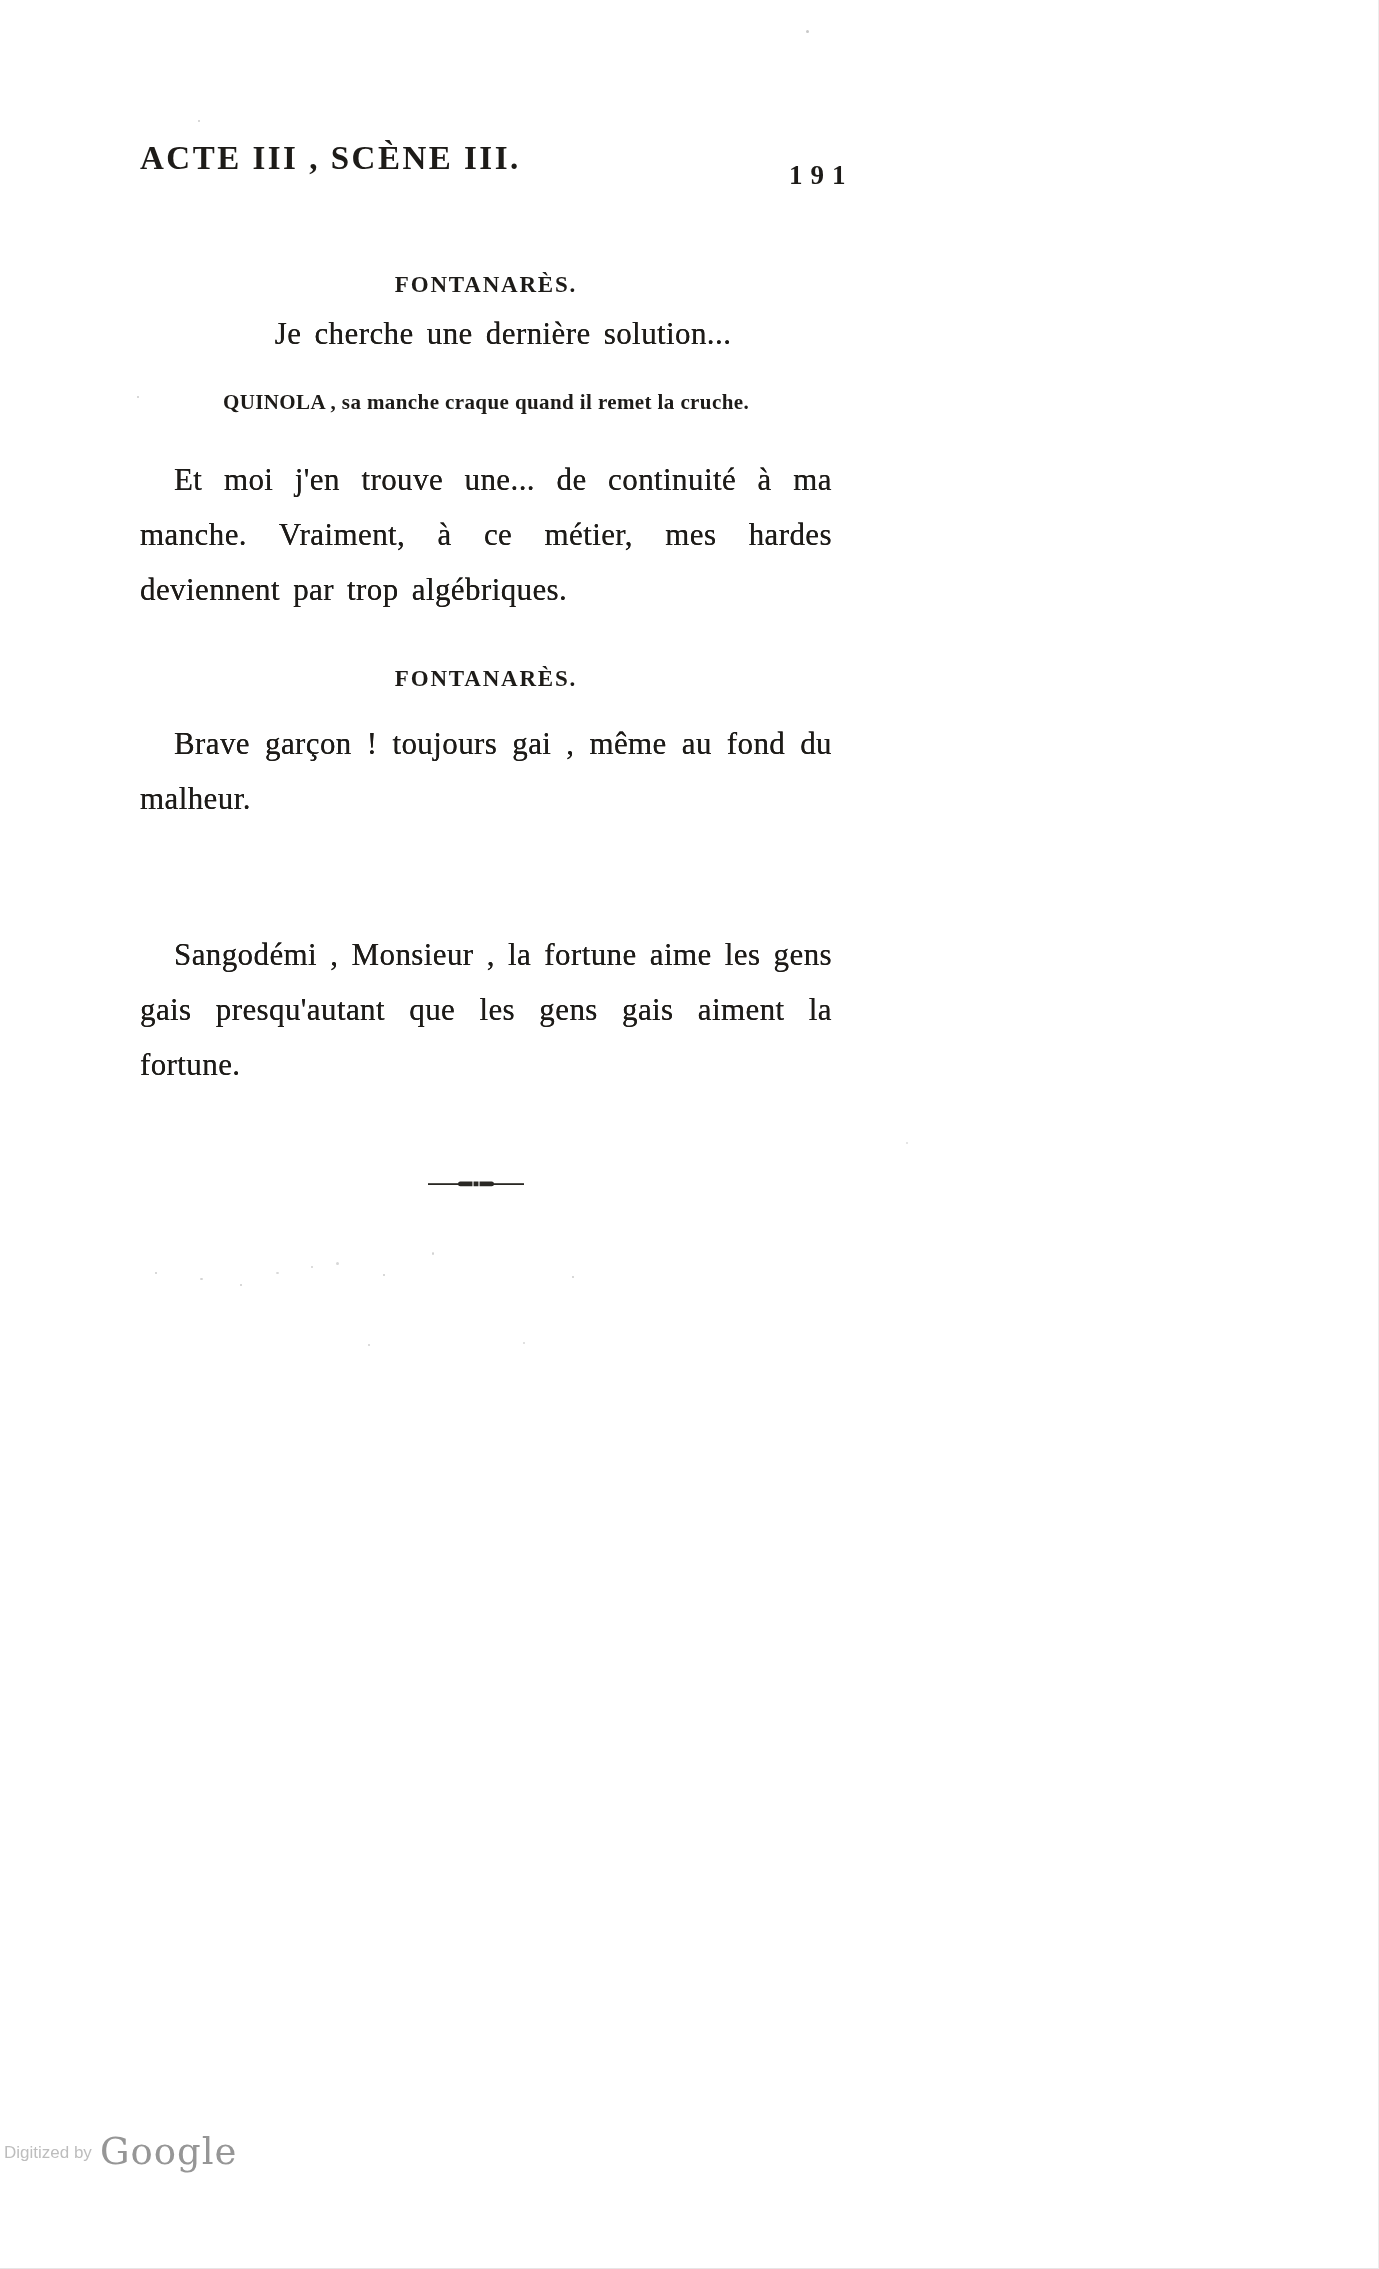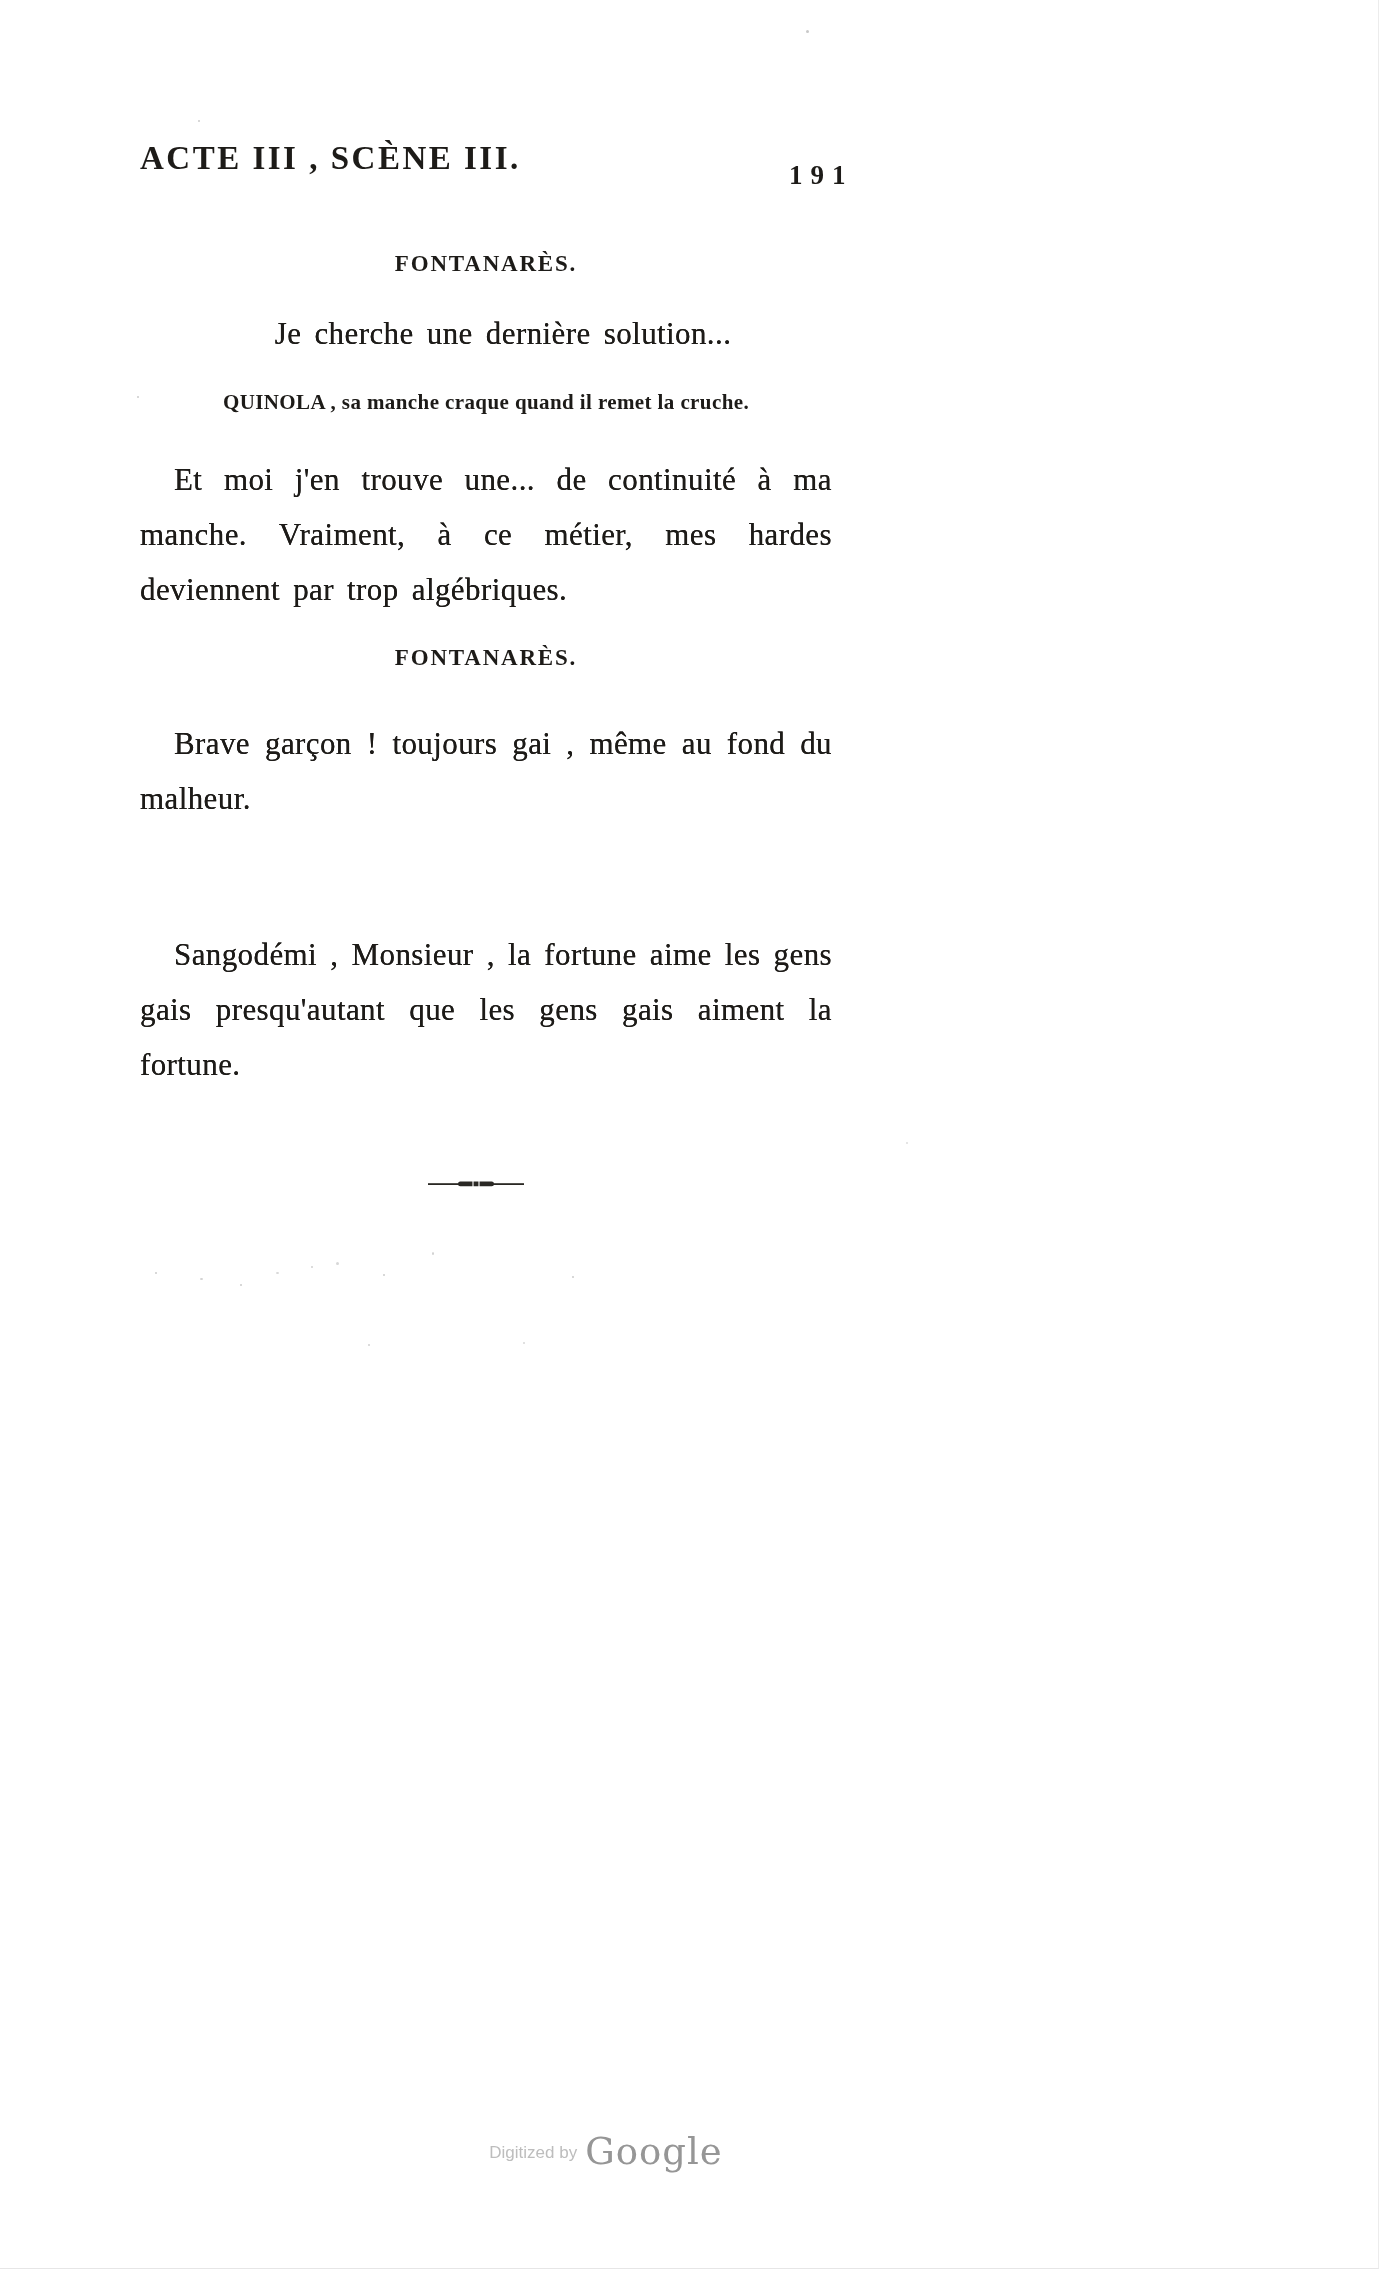--- a/index.html
+++ b/index.html
@@ -37,20 +37,21 @@
     letter-spacing: 8px;
     white-space: nowrap;
   }
 
   .speaker {
     text-align: center;
     font-weight: bold;
     font-size: 23px;
     letter-spacing: 1.8px;
     white-space: nowrap;
+    margin-top: 21px;
   }
   .sp1 { top: 251px; }
   .sp2 { top: 645px; }
   .sp3 { top: 860px; }
 
   .stage-direction {
     top: 390px;
     text-align: center;
     font-weight: bold;
     font-size: 21px;
@@ -83,24 +84,23 @@
 
   .speck {
     position: absolute;
     border-radius: 50%;
     background: #9a9a9a;
     display: block;
   }
 
   .watermark {
     position: absolute;
-    left: 16px;
+    left: 4px;
     top: 2130px;
     width: 1180px;
-    text-align: center;
     white-space: nowrap;
   }
   .digitized-by {
     font-family: "Liberation Sans", sans-serif;
     font-size: 17px;
     color: #bdbdbd;
     vertical-align: 6px;
     margin-right: 8px;
   }
   .google-logo {

